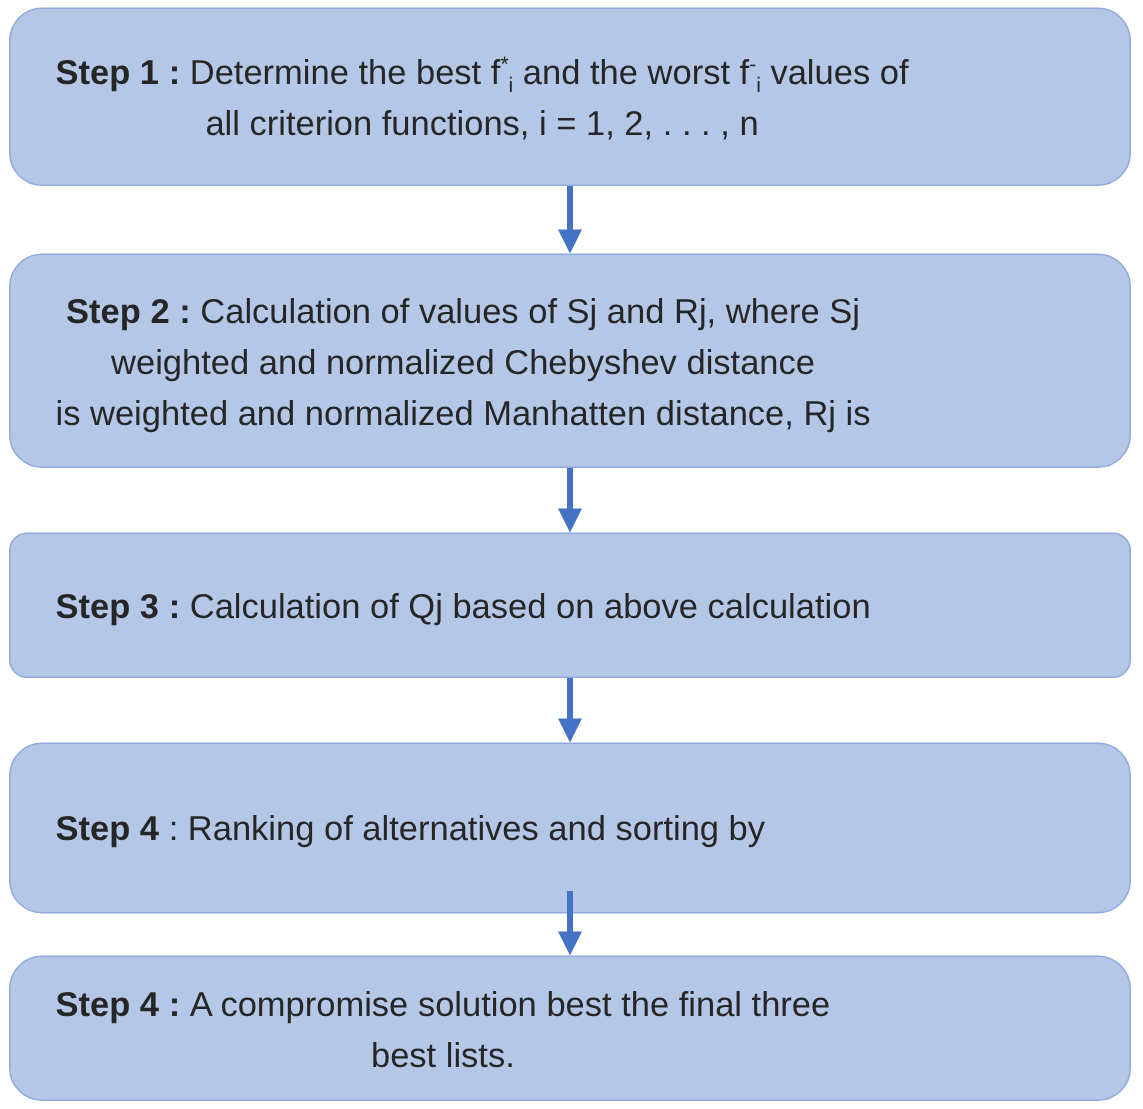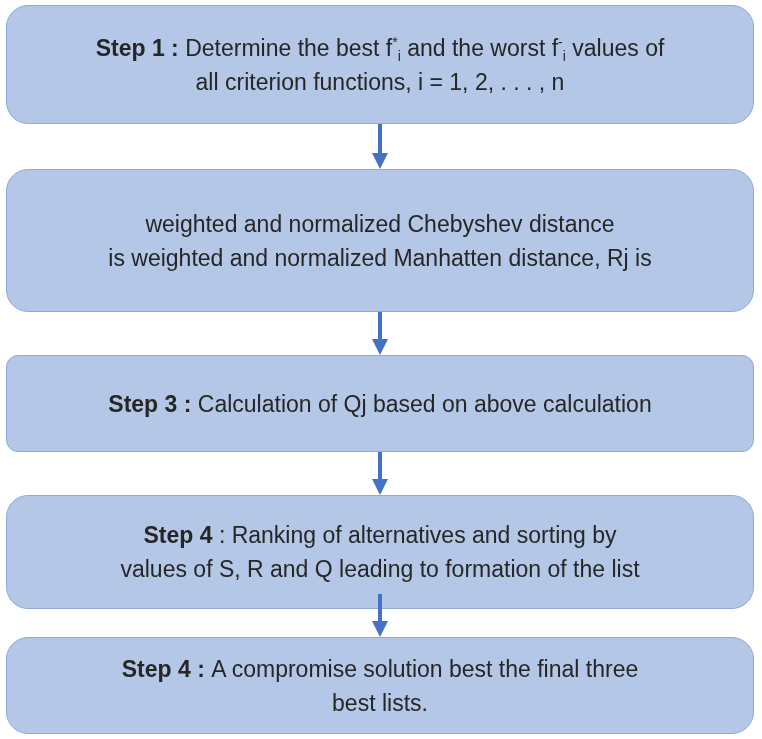--- a/index.html
+++ b/index.html
@@ -18,21 +18,20 @@
     .step-box {
       position: absolute;
       left: 6px;
       width: 748px;
       box-sizing: border-box;
       background: #b4c7e7;
       border: 1.5px solid #8faadc;
       border-radius: 22px;
       display: flex;
       align-items: center;
-      justify-content: center;
       text-align: center;
       padding: 0 30px;
       font-size: 23px;
       line-height: 34px;
     }
     .step-box .step-label {
       font-weight: bold;
     }
     .step-text {
       display: block;
@@ -68,20 +67,21 @@
 
 <div class="arrow" style="top:124px;">
   <svg width="16" height="45" viewBox="0 0 16 45">
     <rect x="6" y="0" width="4" height="30" fill="#4472c4"></rect>
     <polygon points="0,29 16,29 8,45" fill="#4472c4"></polygon>
   </svg>
 </div>
 
 <div class="step-box" style="top:169px;height:143px;">
   <div>
+    <span class="step-text"><span class="step-label"><span>Step 2</span><span> : </span></span><span>Calculation of values of Sj and Rj, where Sj</span></span>
     <span class="step-text">weighted and normalized Chebyshev distance</span>
     <span class="step-text">is weighted and normalized Manhatten distance, Rj is</span>
   </div>
 </div>
 
 <div class="arrow" style="top:312px;">
   <svg width="16" height="43" viewBox="0 0 16 43">
     <rect x="6" y="0" width="4" height="28" fill="#4472c4"></rect>
     <polygon points="0,27 16,27 8,43" fill="#4472c4"></polygon>
   </svg>
@@ -96,21 +96,20 @@
 <div class="arrow" style="top:452px;">
   <svg width="16" height="43" viewBox="0 0 16 43">
     <rect x="6" y="0" width="4" height="28" fill="#4472c4"></rect>
     <polygon points="0,27 16,27 8,43" fill="#4472c4"></polygon>
   </svg>
 </div>
 
 <div class="step-box" style="top:495px;height:114px;">
   <div>
     <span class="step-text"><span class="step-label">Step 4</span><span> : </span><span>Ranking of alternatives and sorting by</span></span>
-    <span class="step-text">values of S, R and Q leading to formation of the list</span>
   </div>
 </div>
 
 <div class="arrow" style="top:594px;">
   <svg width="16" height="43" viewBox="0 0 16 43">
     <rect x="6" y="0" width="4" height="28" fill="#4472c4"></rect>
     <polygon points="0,27 16,27 8,43" fill="#4472c4"></polygon>
   </svg>
 </div>
 

